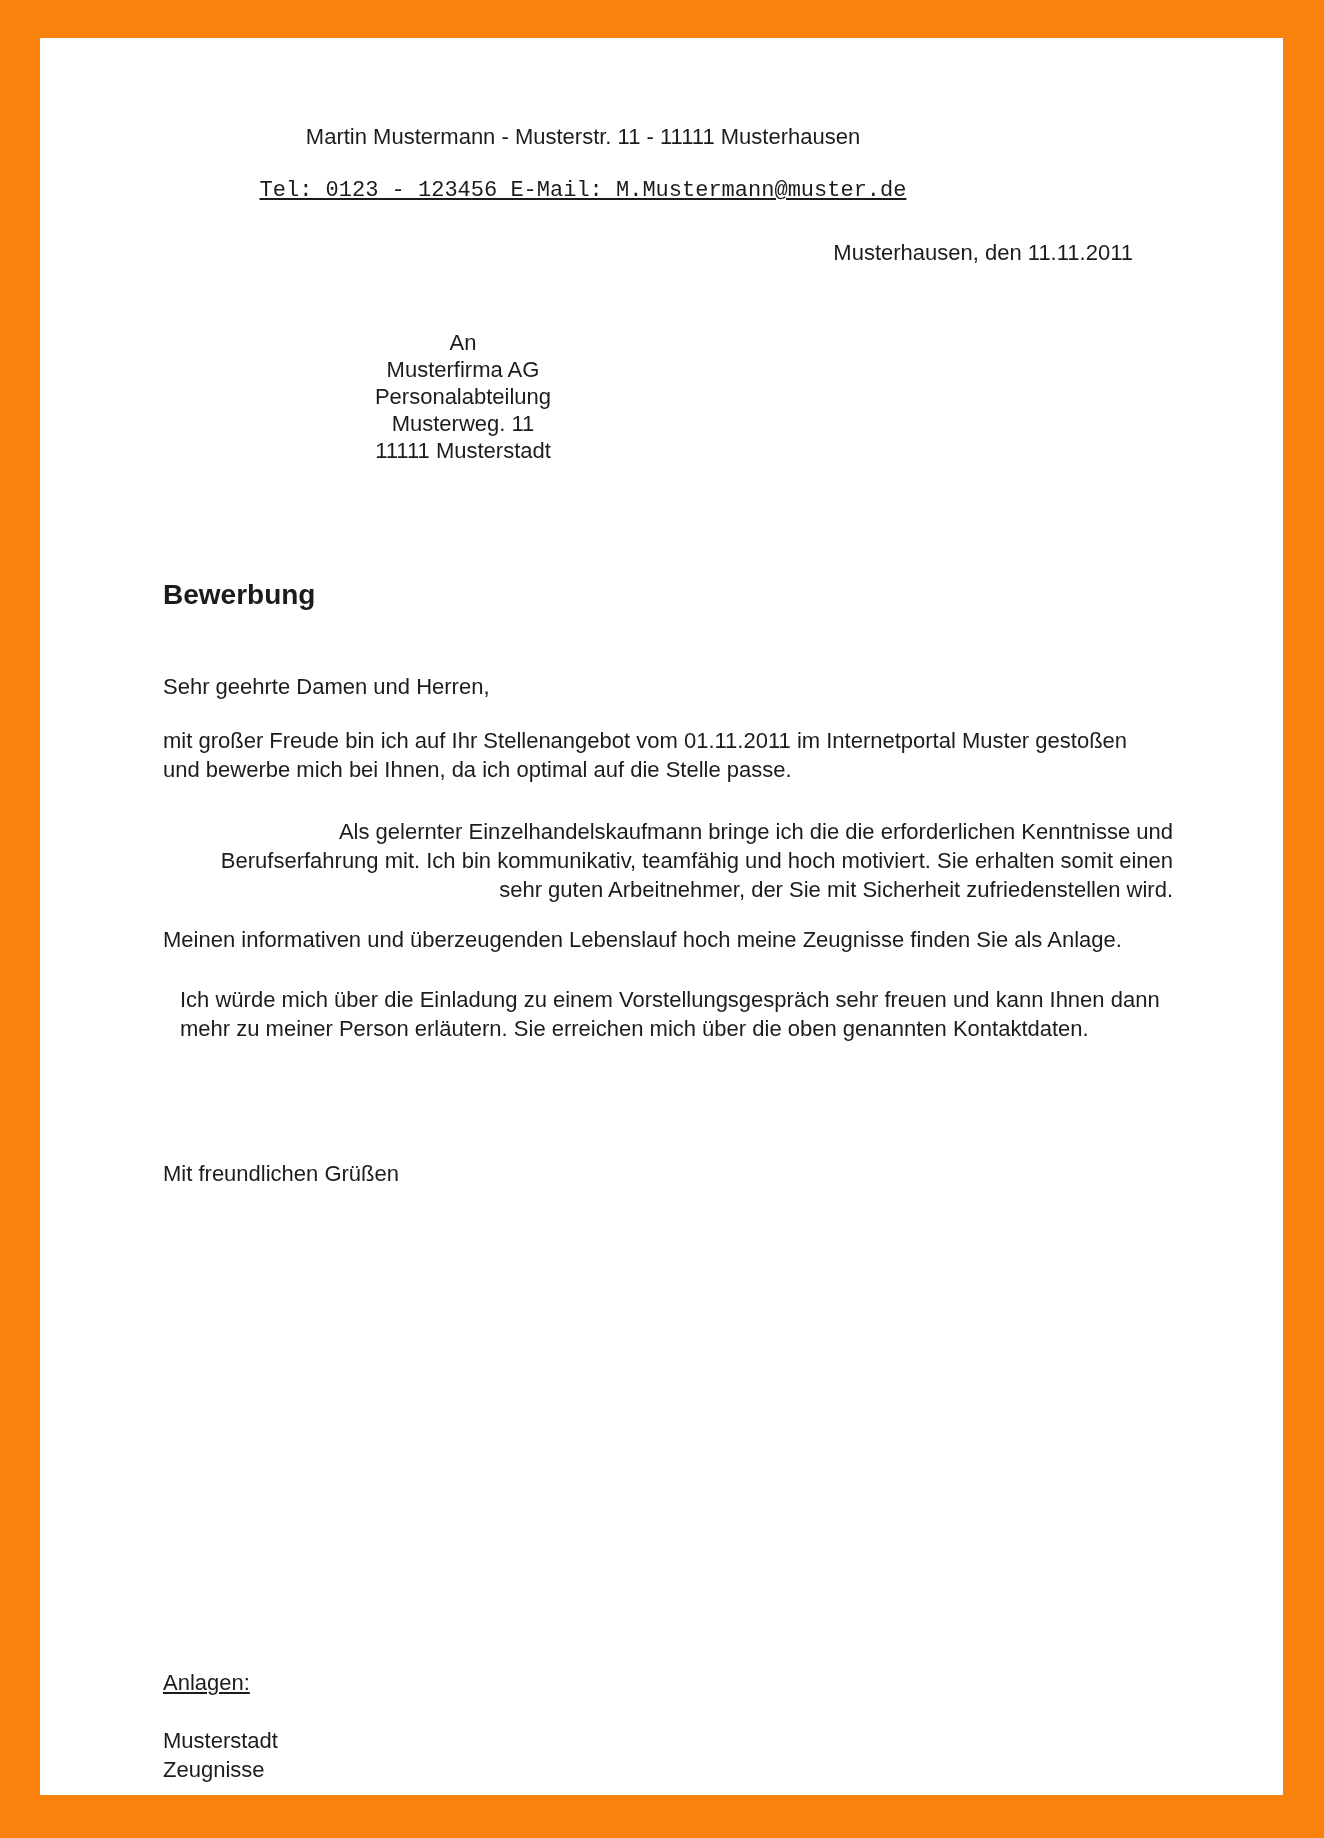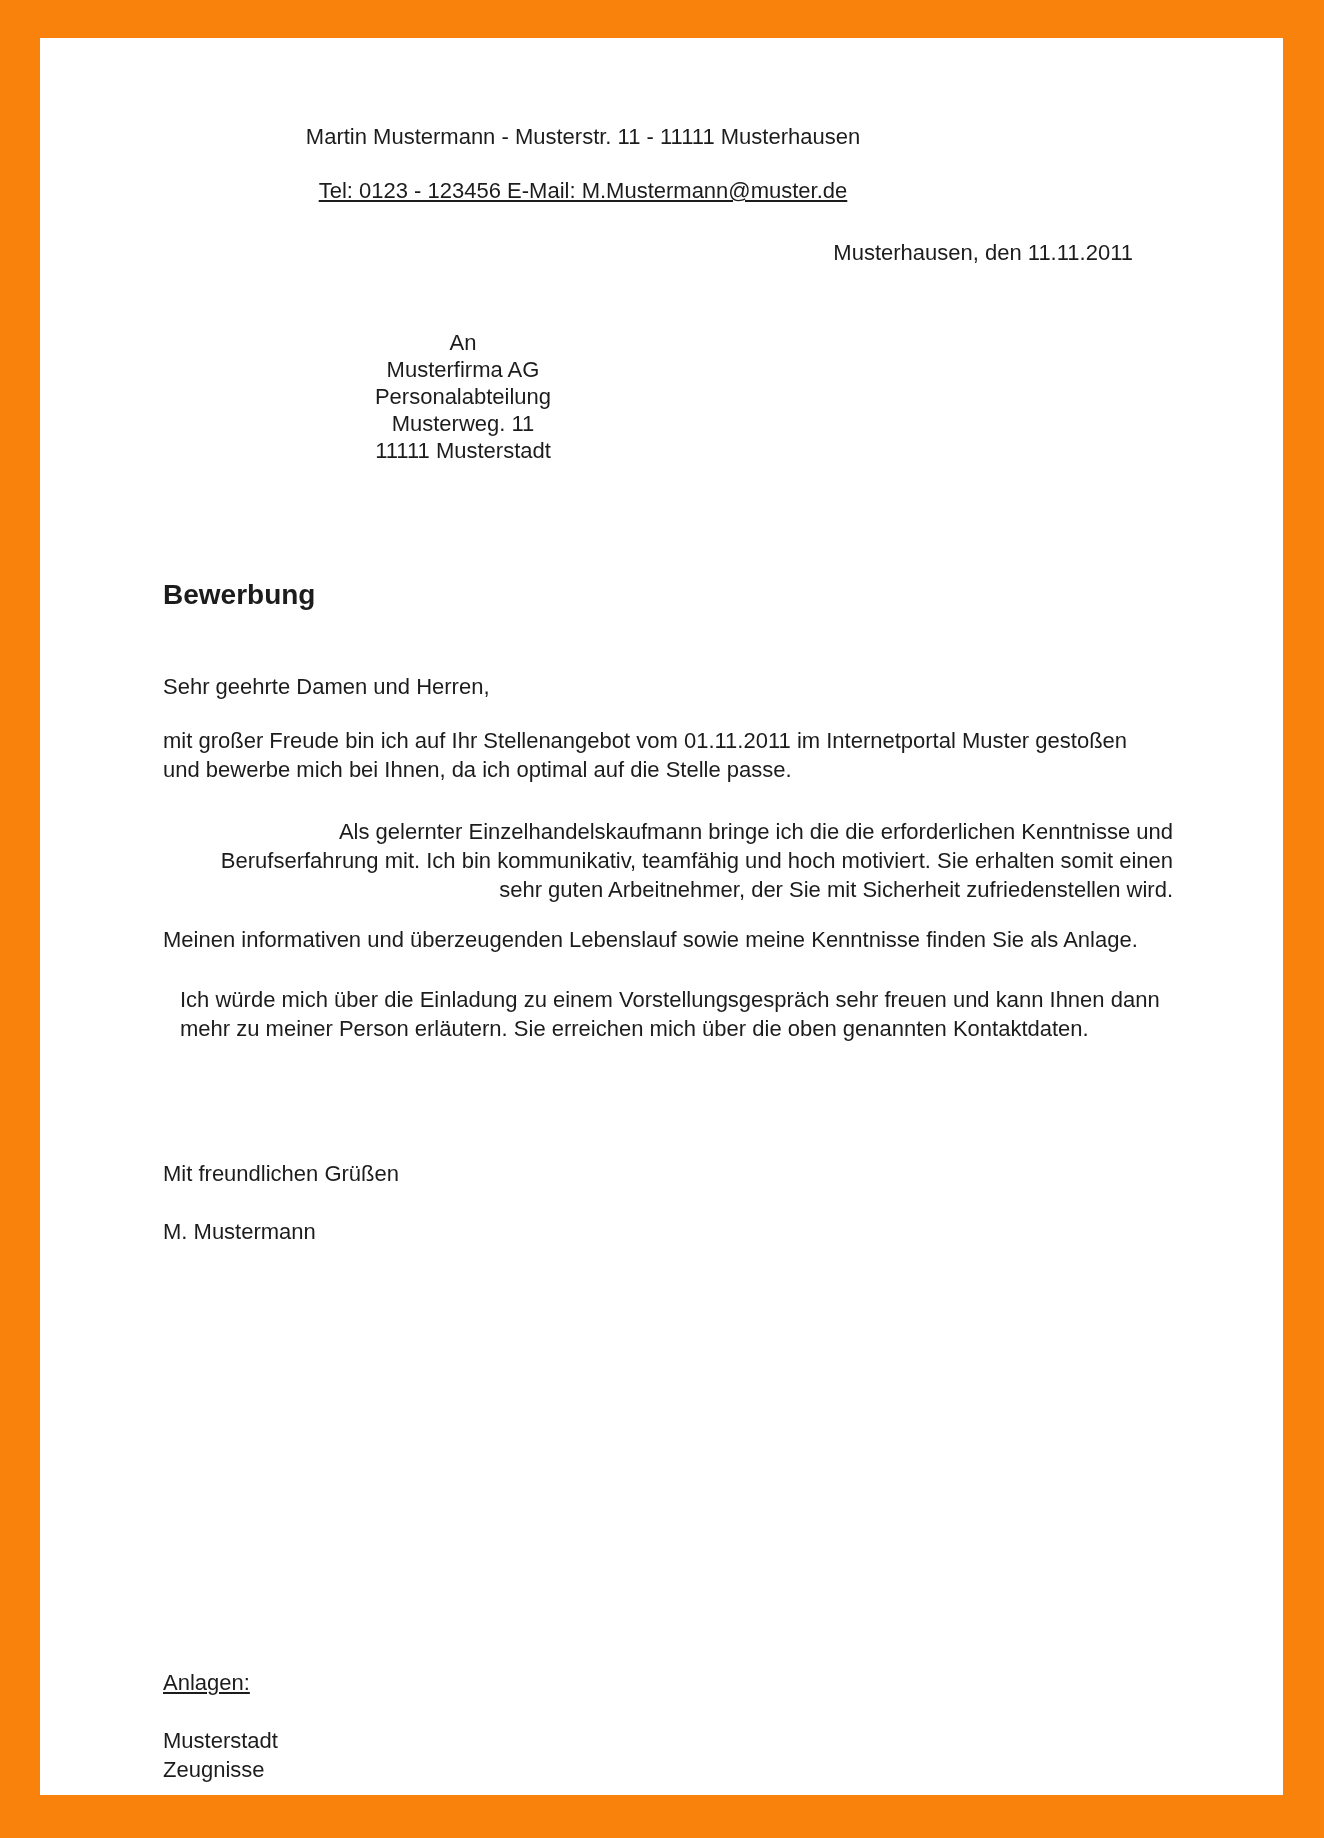--- a/index.html
+++ b/index.html
@@ -33,20 +33,21 @@
   }
   .header-block {
     left: 123px;
     top: 58px;
     width: 840px;
     text-align: center;
     line-height: 27px;
   }
   .header-line2 {
     text-decoration: underline;
+    font-family: Liberation Mono, monospace;
   }
   .date-block {
     left: 123px;
     top: 200px;
     width: 970px;
     text-align: right;
   }
   .recipient-block {
     left: 123px;
     top: 291px;
@@ -106,27 +107,26 @@
 
     <div class="block subject-block">Bewerbung</div>
 
     <div class="block salutation-block">Sehr geehrte Damen und Herren,</div>
 
     <div class="block para-1">mit großer Freude bin ich auf Ihr Stellenangebot vom 01.11.2011 im Internetportal Muster gestoßen
 und bewerbe mich bei Ihnen, da ich optimal auf die Stelle passe.</div>
     <div class="block para-2">Als gelernter Einzelhandelskaufmann bringe ich die die erforderlichen Kenntnisse und
 Berufserfahrung mit. Ich bin kommunikativ, teamfähig und hoch motiviert. Sie erhalten somit einen
 sehr guten Arbeitnehmer, der Sie mit Sicherheit zufriedenstellen wird.</div>
-    <div class="block para-3">Meinen informativen und überzeugenden Lebenslauf sowie meine Kenntnisse finden Sie als Anlage.</div>
+    <div class="block para-3">Meinen informativen und überzeugenden Lebenslauf hoch meine Zeugnisse finden Sie als Anlage.</div>
     <div class="block para-4">Ich würde mich über die Einladung zu einem Vorstellungsgespräch sehr freuen und kann Ihnen dann
 mehr zu meiner Person erläutern. Sie erreichen mich über die oben genannten Kontaktdaten.</div>
 
     <div class="block closing-block">
       <div>Mit freundlichen Grüßen</div>
-      <div>M. Mustermann</div>
     </div>
 
     <div class="block attachments-block">
       <div class="attachments-label">Anlagen:</div>
       <div>Musterstadt
 Zeugnisse</div>
     </div>
 
   </div>
 </div>

